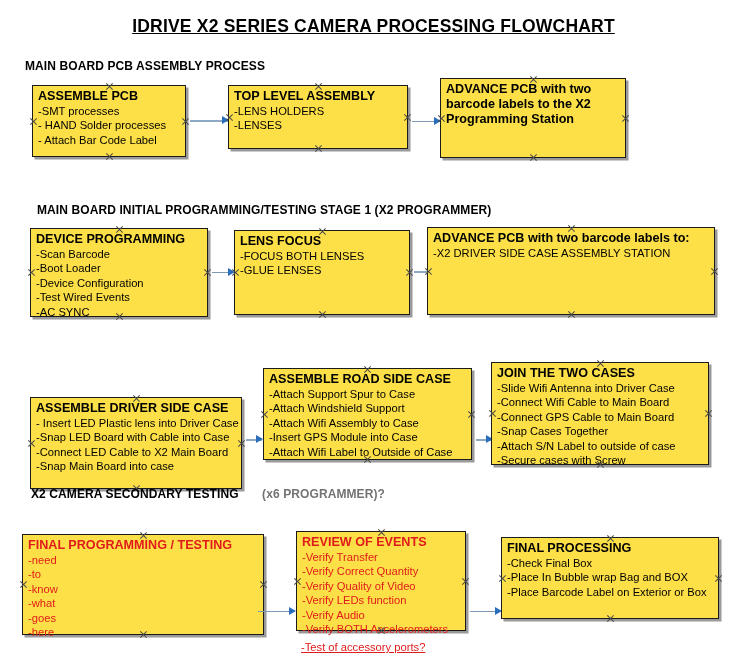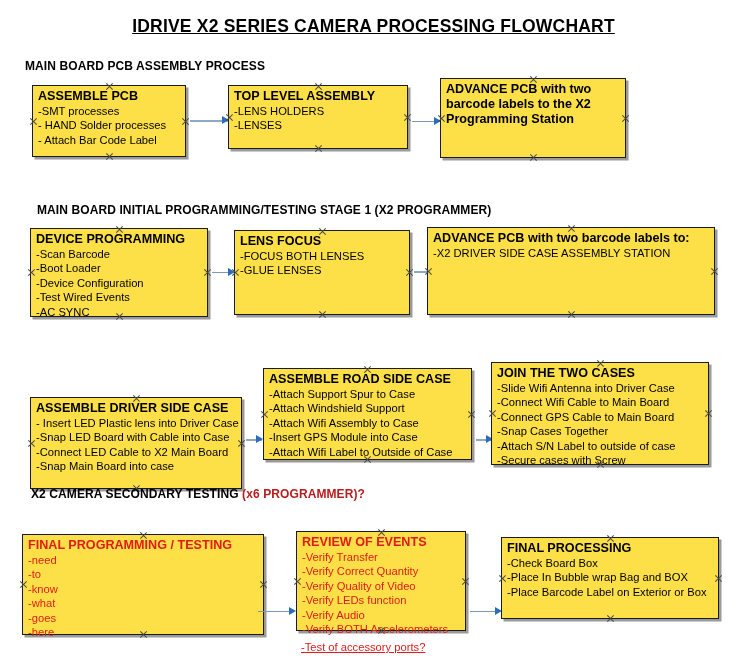--- a/index.html
+++ b/index.html
@@ -21,21 +21,21 @@
     font-size:17.5px;font-weight:bold;color:#000;
     letter-spacing:.2px;
     text-decoration:underline;
   }
   .section-title{
     position:absolute;
     font-size:12px;font-weight:bold;color:#000;
     white-space:nowrap;
     letter-spacing:.1px;
   }
-  .section-title .hl{color:#b91c1c;}
+  .section-title .hl{color:#737373;margin-left:20px;}
 
   
   .node{
     position:absolute;
     background:#fde047;
     border:1px solid #1b1b1b;
     box-shadow:2.5px 2.5px 0 0 #9a9a9a;
     box-sizing:border-box;
     padding:3px 4px 3px 5px;
     overflow:visible;
@@ -251,21 +251,21 @@
     <span class="hdl h-b"></span>
     <span class="hdl h-l"></span>
     <span class="hdl h-r"></span>
   </div>
 
   <div class="conn thin" style="left:470px;top:611px;width:30px;"></div>
   <div class="arrow" style="left:495px;top:607px;"></div>
 
   <div class="node" id="n-3-2" style="left:501px;top:537px;width:218px;height:82px;">
     <div class="hd">FINAL PROCESSING</div>
-    <div class="li"> -Check Board Box</div>
+    <div class="li"> -Check Final Box</div>
     <div class="li">-Place In Bubble wrap Bag and BOX</div>
     <div class="li">-Place Barcode Label on Exterior or Box</div>
     <span class="hdl h-t"></span>
     <span class="hdl h-b"></span>
     <span class="hdl h-l"></span>
     <span class="hdl h-r"></span>
   </div>
 
 </div>
 

